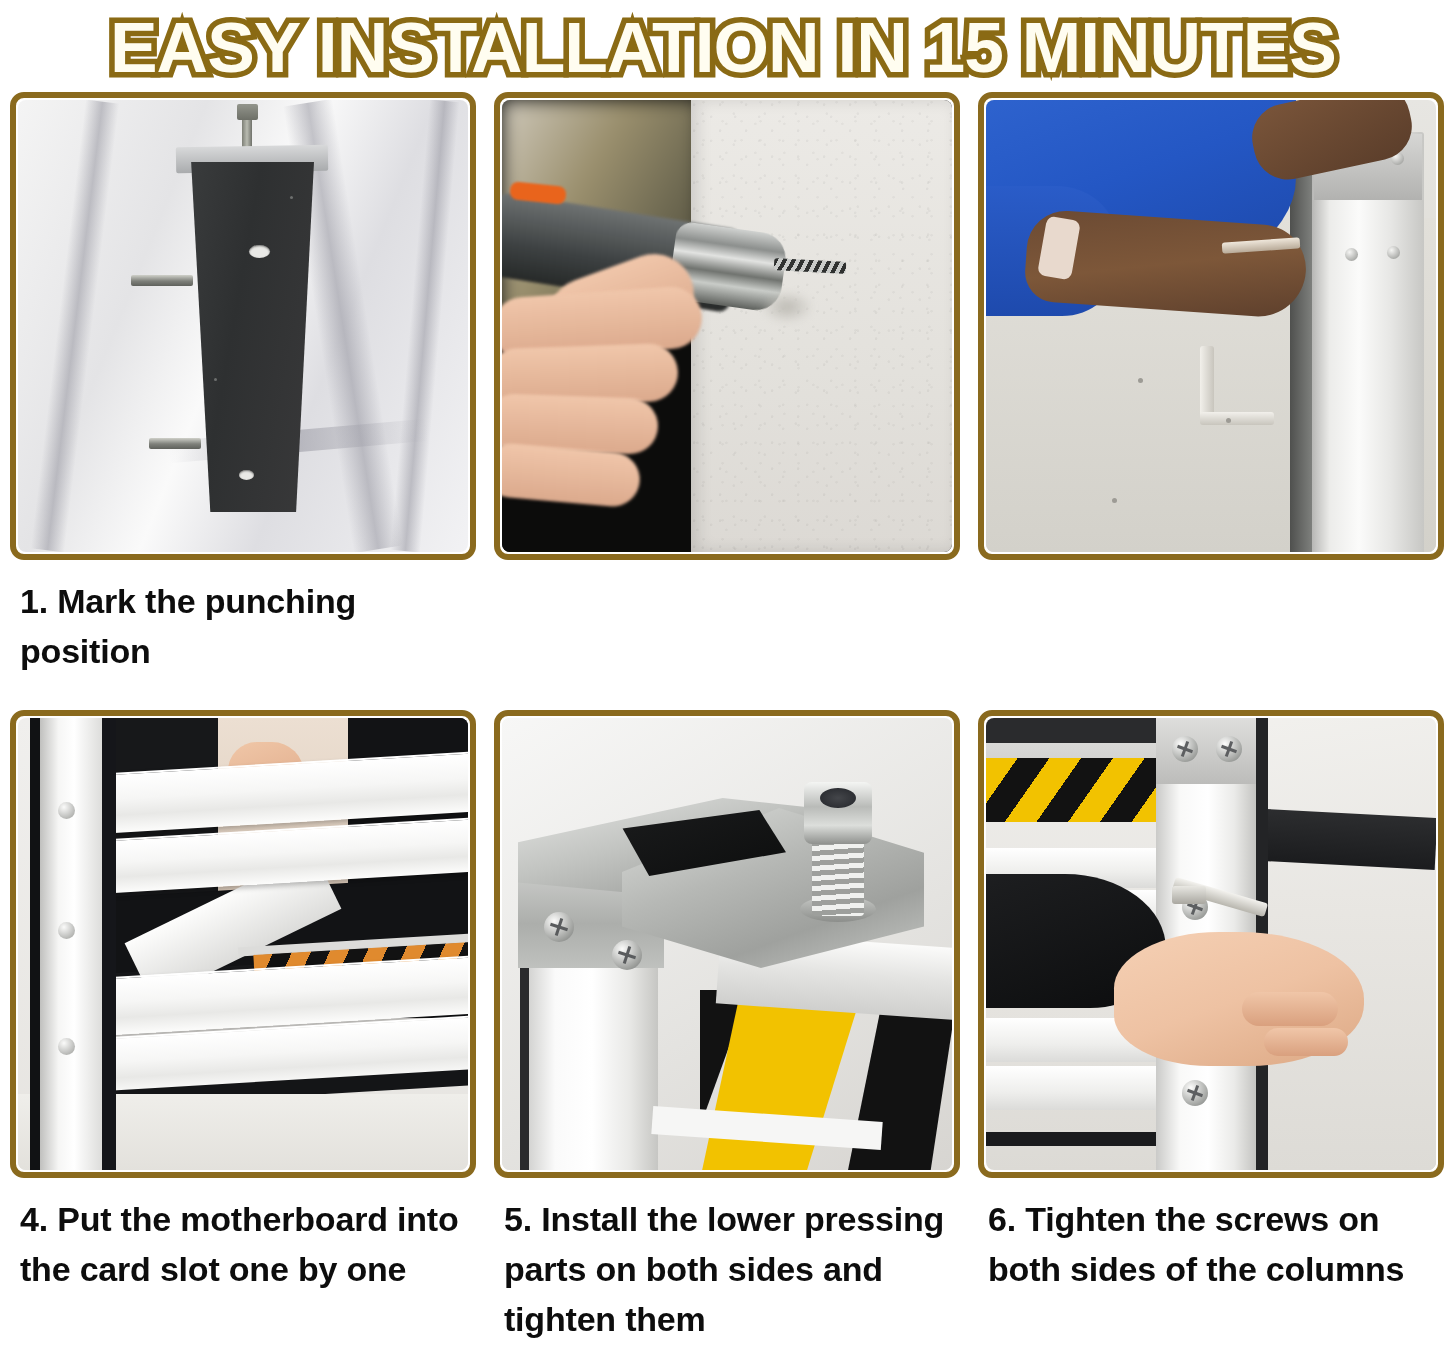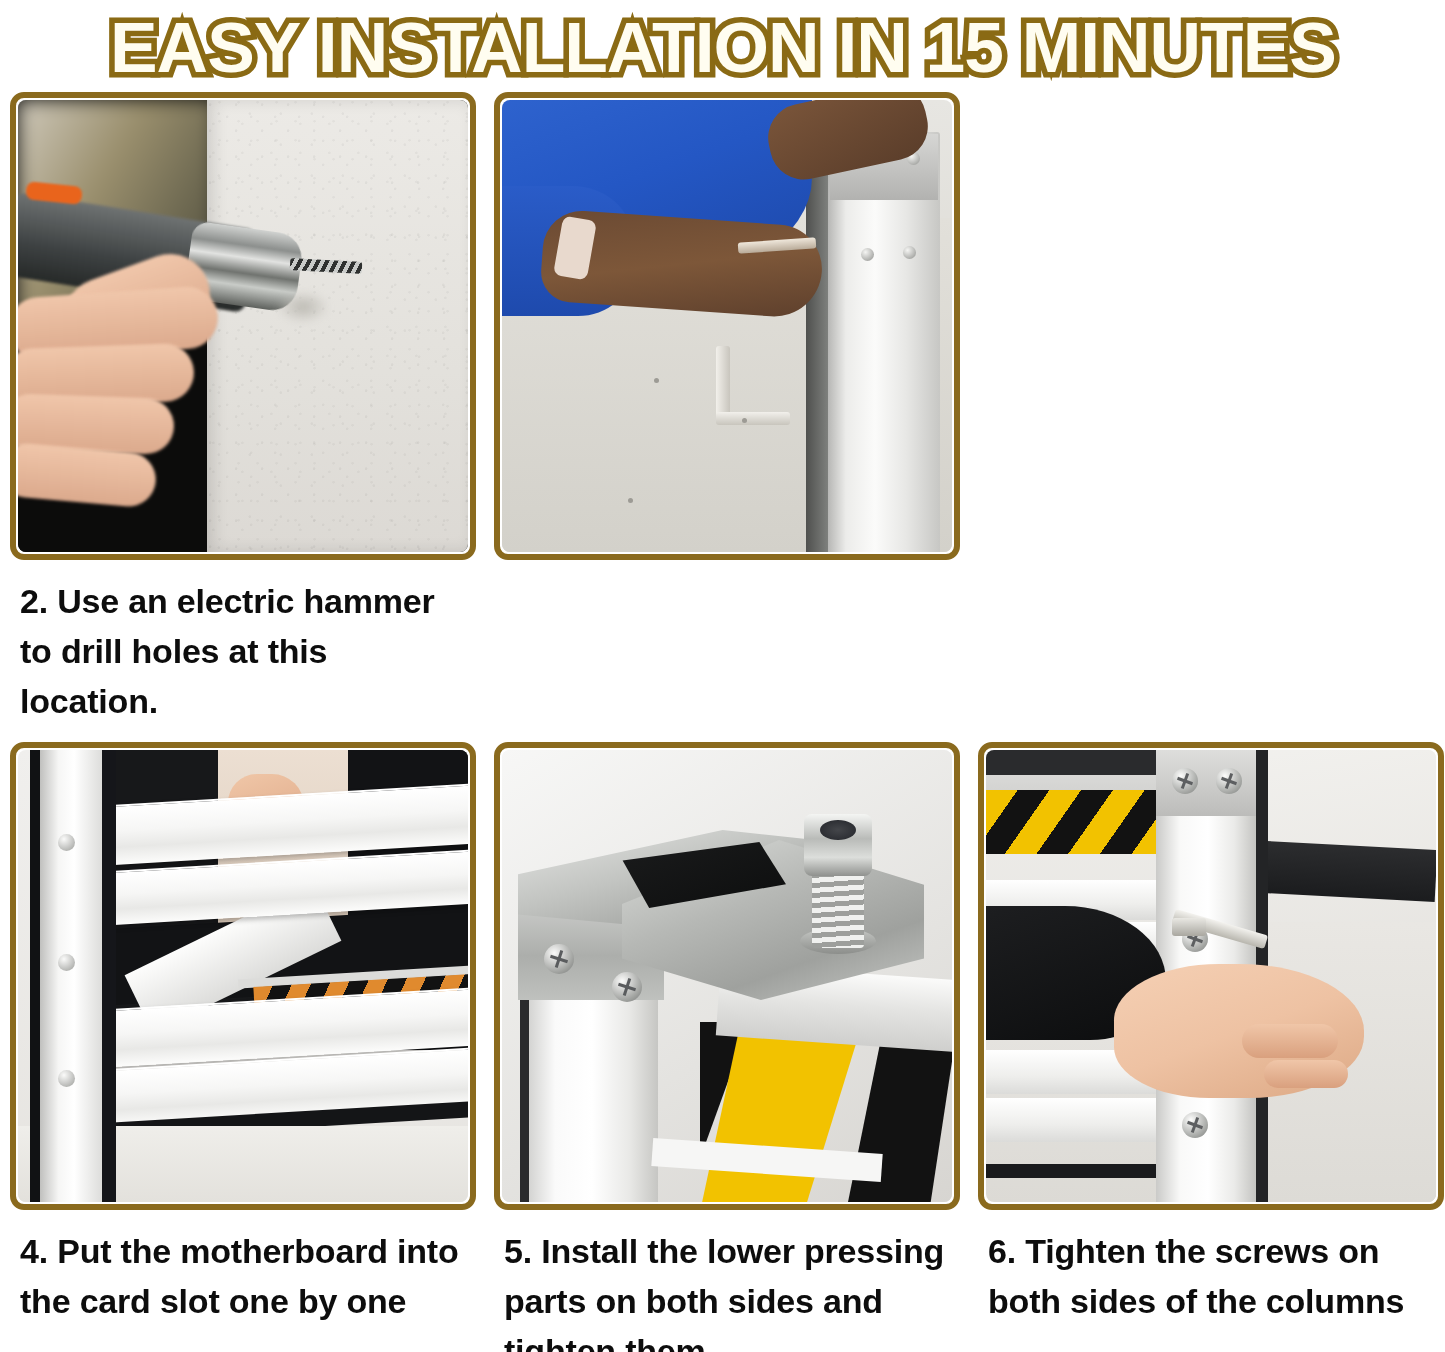--- a/index.html
+++ b/index.html
@@ -395,40 +395,60 @@
 <body>
 
 <div class="title-bar">
   <div class="title-text">EASY INSTALLATION IN 15 MINUTES</div>
 </div>
 
 <div class="grid">
 
   <div class="row row1">
 
+    <div class="cell">
+      <div class="photo-frame">
+        <div class="photo-inner p1">
+          <div class="fold f1"></div>
+            <div class="fold f2"></div>
+          <div class="fold f3"></div>
+            <div class="fold f4"></div>
+          <div class="topbolt"></div>
+          <div class="topbolt-head"></div>
+          <div class="cap"></div>
+          <div class="plate"></div>
+          <div class="hole h1"></div>
+          <div class="hole h2"></div>
+          <div class="stud s1"></div>
+          <div class="stud s2"></div>
+          <div class="speck" style="left:272px;top:96px"></div>
+          <div class="speck" style="left:196px;top:278px"></div>
+        </div>
+      </div>
+      <div class="caption">1. Mark the punching position</div>
+    </div>
 
     <div class="cell">
       <div class="photo-frame">
         <div class="photo-inner p2">
           <div class="bg-top"></div>
           <div class="bg-bottom"></div>
           <div class="wall"></div>
           <div class="drill-body"></div>
           <div class="drill-trigger"></div>
           <div class="chuck"></div>
           <div class="bit"></div>
           <div class="dust"></div>
           <div class="finger thumb"></div>
           <div class="finger fg1"></div>
           <div class="finger fg2"></div>
           <div class="finger fg3"></div>
           <div class="finger fg4"></div>
         </div>
       </div>
-      <div class="caption">2. Use an electric hammer to drill holes at this location.</div>
     </div>
 
     <div class="cell">
       <div class="photo-frame">
         <div class="photo-inner p3">
           <div class="floor"></div>
           <div class="column"></div>
           <div class="column-dark"></div>
           <div class="col-plate"></div>
           <div class="cscrew" style="right:32px;top:52px"></div>

